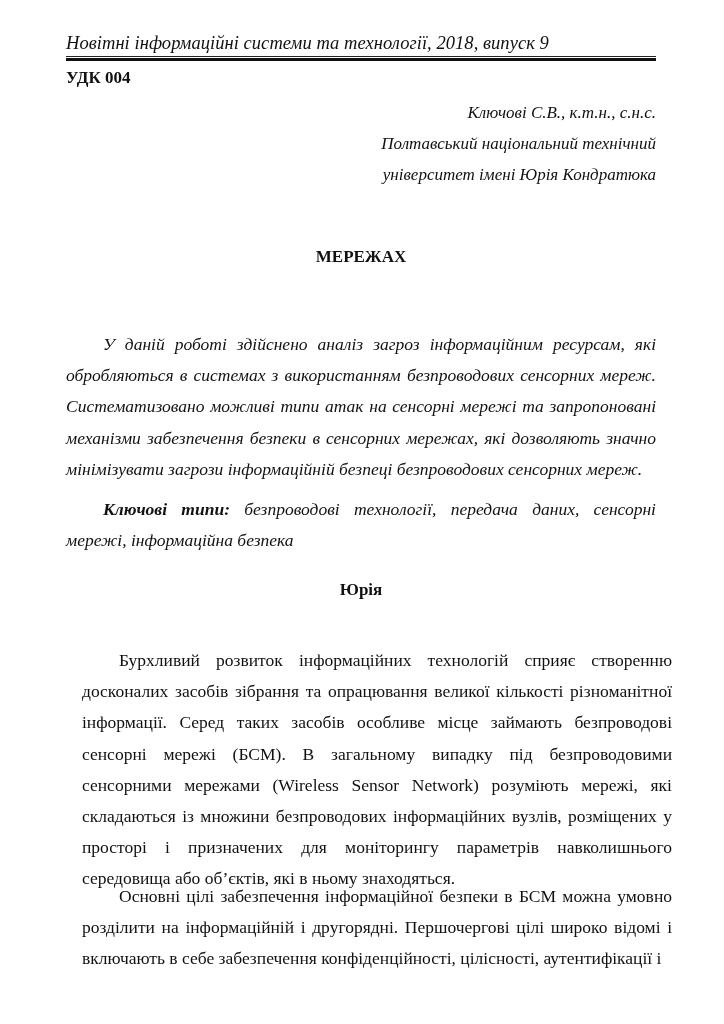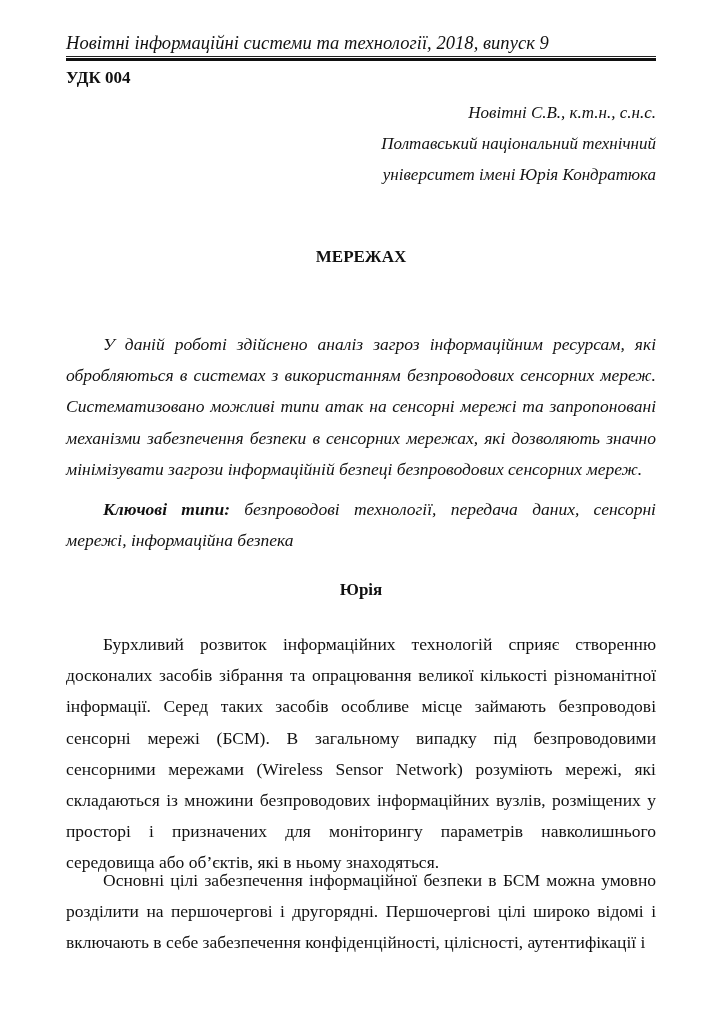--- a/index.html
+++ b/index.html
@@ -113,52 +113,52 @@
       font-size: 17px;
     }
     .body-para {
       position: absolute;
       left: 0;
       width: 590px;
       font-size: 17.5px;
       line-height: 31.2px;
       text-align: justify;
       text-indent: 37px;
-      margin: 0;
+      margin: 16px;
     }
     .p1 { top: 629px; }
     .p2 { top: 865px; }
   </style>
 </head>
 <body>
 
 <div class="page">
 
   <div class="running-header">Новітні інформаційні системи та технології, 2018, випуск 9</div>
 
   <div class="header-rule">
     <div class="thin"></div>
     <div class="thick"></div>
   </div>
 
   <div class="udk">УДК 004</div>
 
   <div class="authors">
-    <div>Новітні С.В., к.т.н., с.н.с.</div>
+    <div>Ключові С.В., к.т.н., с.н.с.</div>
     <div>Полтавський національний технічний</div>
     <div>університет імені Юрія Кондратюка</div>
   </div>
 
   <div class="title">
     <div>МЕРЕЖАХ</div>
   </div>
 
   <p class="abstract">У даній роботі здійснено аналіз загроз інформаційним ресурсам, які обробляються в системах з використанням безпроводових сенсорних мереж. Систематизовано можливі типи атак на сенсорні мережі та запропоновані механізми забезпечення безпеки в сенсорних мережах, які дозволяють значно мінімізувати загрози інформаційній безпеці безпроводових сенсорних мереж.</p>
 
   <p class="keywords"><span class="kw-label">Ключові типи:</span><span> безпроводові технології, передача даних, сенсорні мережі, інформаційна безпека</span></p>
 
   <div class="section-heading">Юрія</div>
 
   <p class="body-para p1">Бурхливий розвиток інформаційних технологій сприяє створенню досконалих засобів зібрання та опрацювання великої кількості різноманітної інформації. Серед таких засобів особливе місце займають безпроводові сенсорні мережі (БСМ). В загальному випадку під безпроводовими сенсорними мережами (Wireless Sensor Network) розуміють мережі, які складаються із множини безпроводових інформаційних вузлів, розміщених у просторі і призначених для моніторингу параметрів навколишнього середовища або об’єктів, які в ньому знаходяться.</p>
 
-  <p class="body-para p2">Основні цілі забезпечення інформаційної безпеки в БСМ можна умовно розділити на першочергові і другорядні. Першочергові цілі широко відомі і включають в себе забезпечення конфіденційності, цілісності, аутентифікації і</p>
+  <p class="body-para p2">Основні цілі забезпечення інформаційної безпеки в БСМ можна умовно розділити на інформаційній і другорядні. Першочергові цілі широко відомі і включають в себе забезпечення конфіденційності, цілісності, аутентифікації і</p>
 
 </div>
 
 </body></html>

